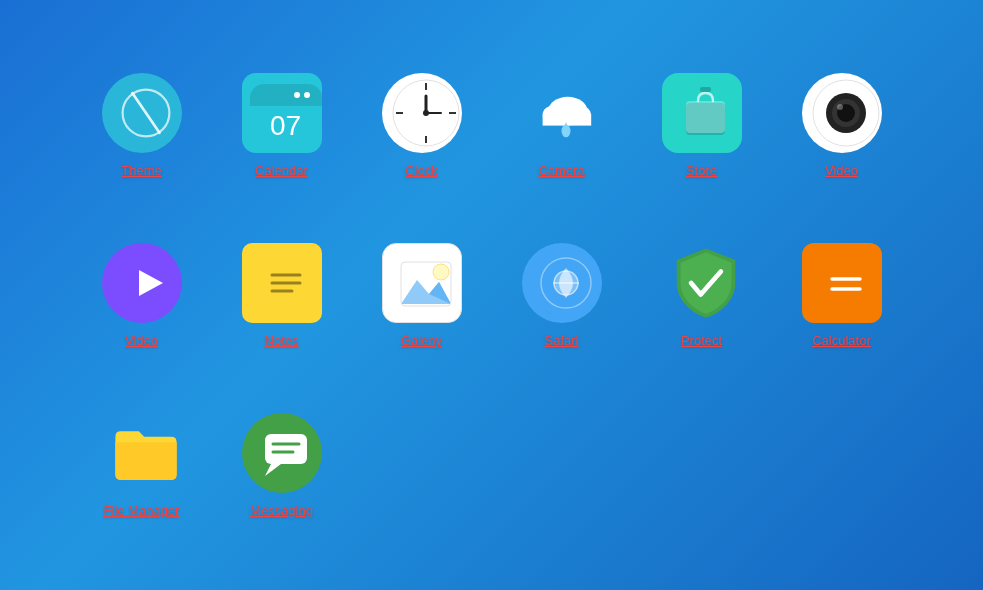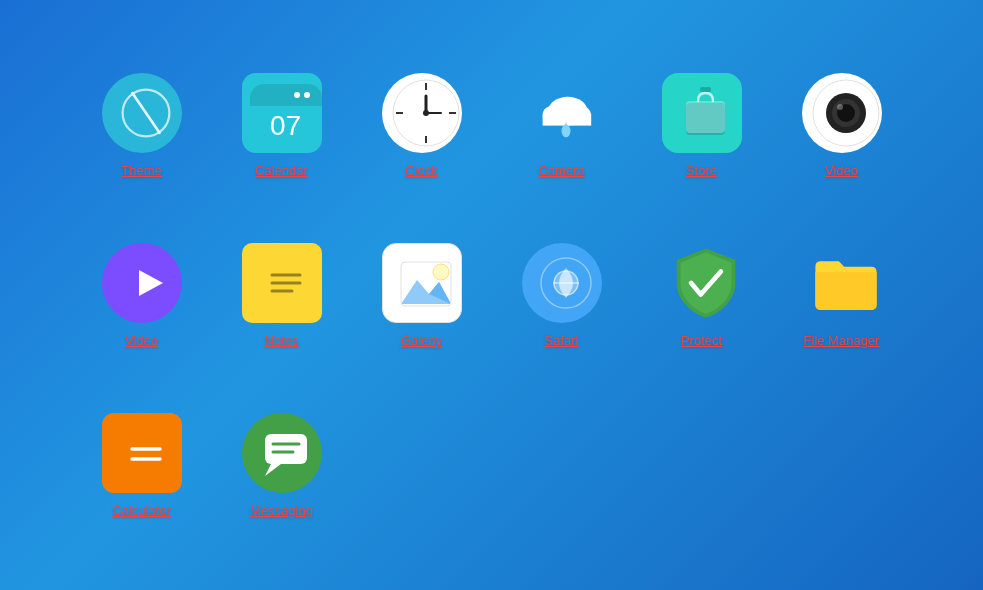--- a/index.html
+++ b/index.html
@@ -208,41 +208,41 @@
         <path d="M37.5 4 L68 16 L68 40 C68 58 52 72 37.5 76 C23 72 7 58 7 40 L7 16 Z" fill="#43a047"></path>
         <path d="M37.5 8 L64 19 L64 40 C64 56 50 68 37.5 72 C25 68 11 56 11 40 L11 19 Z" fill="#4caf50"></path>
 
         <polyline points="22,40 32,52 53,28" fill="none" stroke="white" stroke-width="5" stroke-linecap="round" stroke-linejoin="round"></polyline>
       </svg>
     </div>
     <span class="app-label">Protect</span>
   </div>
 
   <div class="app-item">
-    <div class="app-icon" style="background:transparent; border-radius:0;">
-      <svg width="80" height="75" viewBox="0 0 80 75">
-
-        <path d="M6 20 Q6 14 12 14 L32 14 L38 20 L68 20 Q74 20 74 26 L74 62 Q74 68 68 68 L12 68 Q6 68 6 62 Z" fill="#fdd835"></path>
-        <path d="M6 26 L74 26 L74 62 Q74 68 68 68 L12 68 Q6 68 6 62 Z" fill="#ffca28"></path>
-      </svg>
-    </div>
-    <span class="app-label">File Manager</span>
-  </div>
-
-  <div class="app-item">
     <div class="app-icon" style="border-radius:12px; background:#f57c00;">
       <svg width="52" height="52" viewBox="0 0 52 52">
         <line x1="12" y1="22" x2="40" y2="22" stroke="white" stroke-width="3.5" stroke-linecap="round"></line>
         <line x1="12" y1="32" x2="40" y2="32" stroke="white" stroke-width="3.5" stroke-linecap="round"></line>
       </svg>
     </div>
     <span class="app-label">Calculator</span>
   </div>
 
   <div class="app-item">
+    <div class="app-icon" style="background:transparent; border-radius:0;">
+      <svg width="80" height="75" viewBox="0 0 80 75">
+
+        <path d="M6 20 Q6 14 12 14 L32 14 L38 20 L68 20 Q74 20 74 26 L74 62 Q74 68 68 68 L12 68 Q6 68 6 62 Z" fill="#fdd835"></path>
+        <path d="M6 26 L74 26 L74 62 Q74 68 68 68 L12 68 Q6 68 6 62 Z" fill="#ffca28"></path>
+      </svg>
+    </div>
+    <span class="app-label">File Manager</span>
+  </div>
+
+  <div class="app-item">
     <div class="app-icon" style="border-radius:50%; background:#43a047;">
       <svg width="70" height="70" viewBox="0 0 70 70">
         <circle cx="35" cy="35" r="35" fill="#43a047"></circle>
 
         <rect x="14" y="16" width="42" height="30" rx="6" fill="white"></rect>
         <polygon points="20,46 14,58 30,46" fill="white"></polygon>
 
         <line x1="22" y1="26" x2="48" y2="26" stroke="#43a047" stroke-width="3" stroke-linecap="round"></line>
         <line x1="22" y1="34" x2="42" y2="34" stroke="#43a047" stroke-width="3" stroke-linecap="round"></line>
       </svg>

